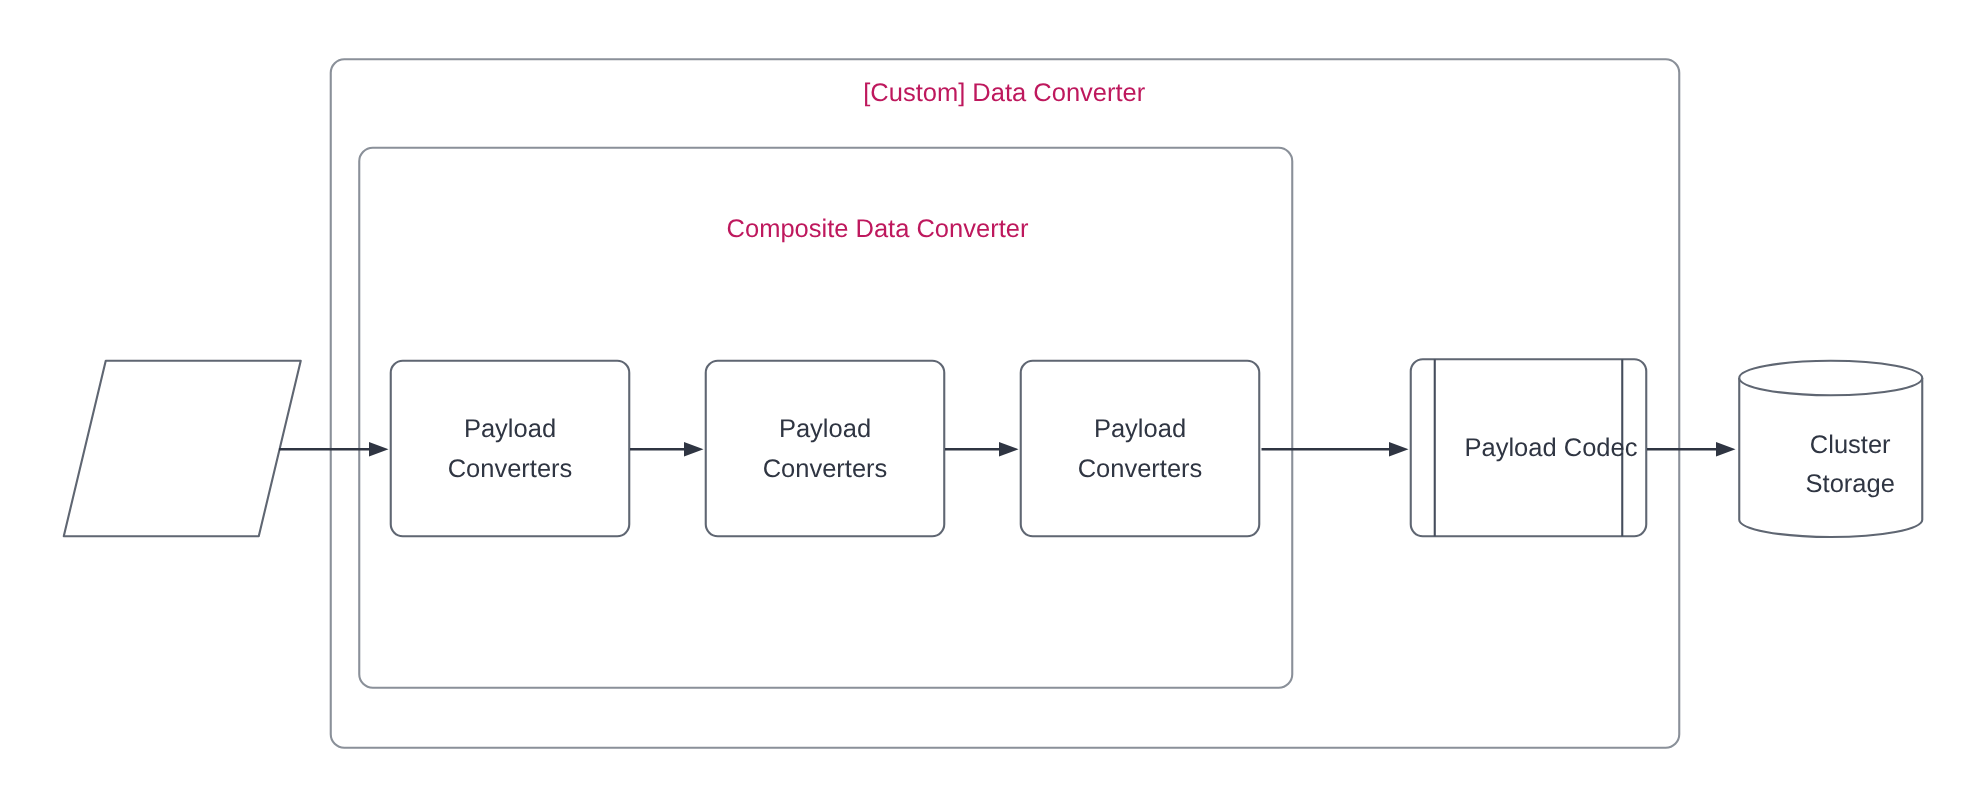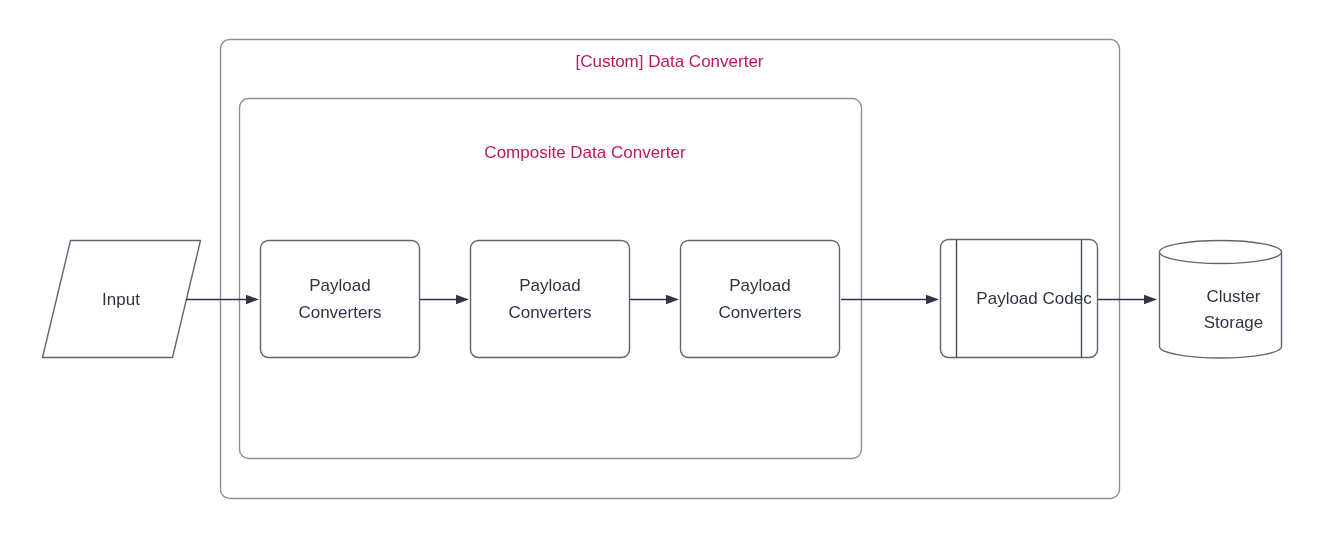--- a/index.html
+++ b/index.html
@@ -86,21 +86,20 @@
     <g stroke="#2f3542" fill="#2f3542">
       <line x1="1098" y1="299.5" x2="1145" y2="299.5" stroke-width="1.6"></line>
       <polygon points="1157,299.5 1144,294.7 1144,304.3" stroke="none"></polygon>
     </g>
   </svg>
 
   <div class="container-title" style="left:220px; top:50px; width:899px;">[Custom] Data Converter</div>
 
   <div class="container-title" style="left:239px; top:141px; width:622px;margin-left:35px;">Composite Data Converter</div>
 
-  <div class="label" style="left:42px; top:240px; width:158px; height:118px;">Input</div>
 
   <div class="label" style="left:260px; top:240px; width:160px; height:118px; padding:0 20px;">Payload Converters</div>
 
   <div class="label" style="left:470px; top:240px; width:160px; height:118px; padding:0 20px;">Payload Converters</div>
 
   <div class="label" style="left:680px; top:240px; width:160px; height:118px; padding:0 20px;">Payload Converters</div>
 
   <div class="label" style="left:940px; top:239px; width:188px; height:119px; padding:0 30px;">Payload Codec</div>
 
   <div class="label" style="left:1159px; top:257px; width:123px; height:106px; padding:0 10px; line-height:26px;margin-left:13px;">Cluster Storage</div>

